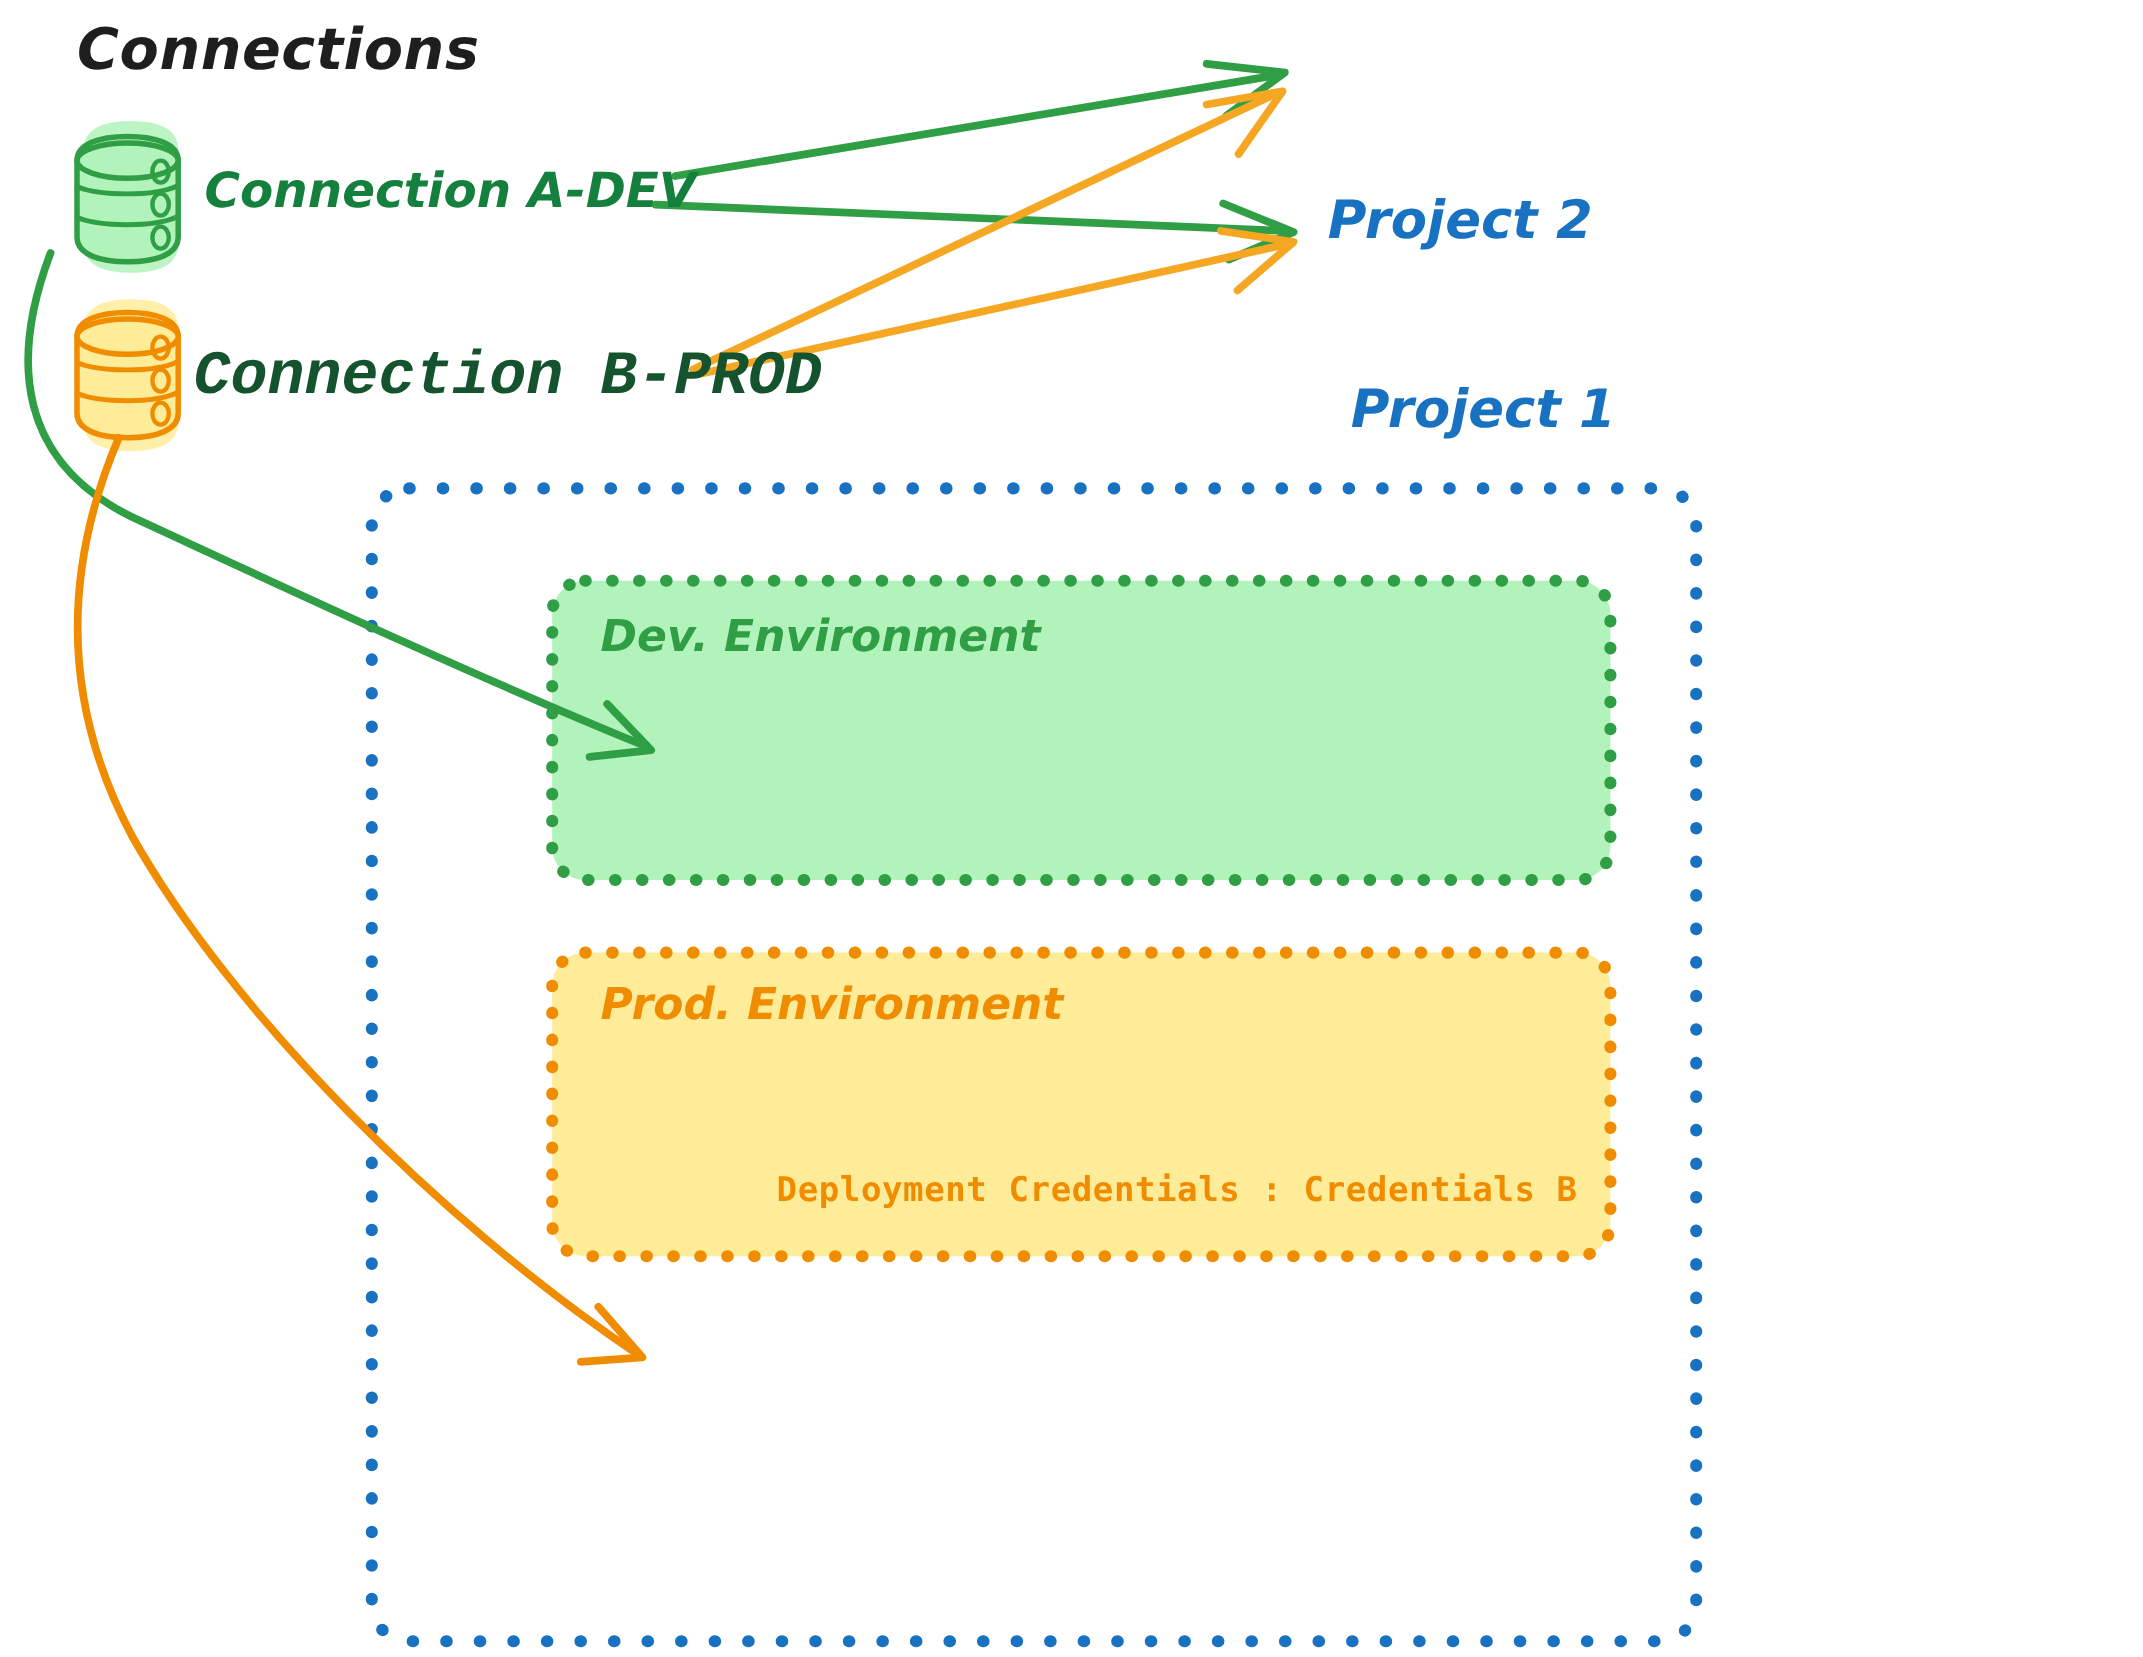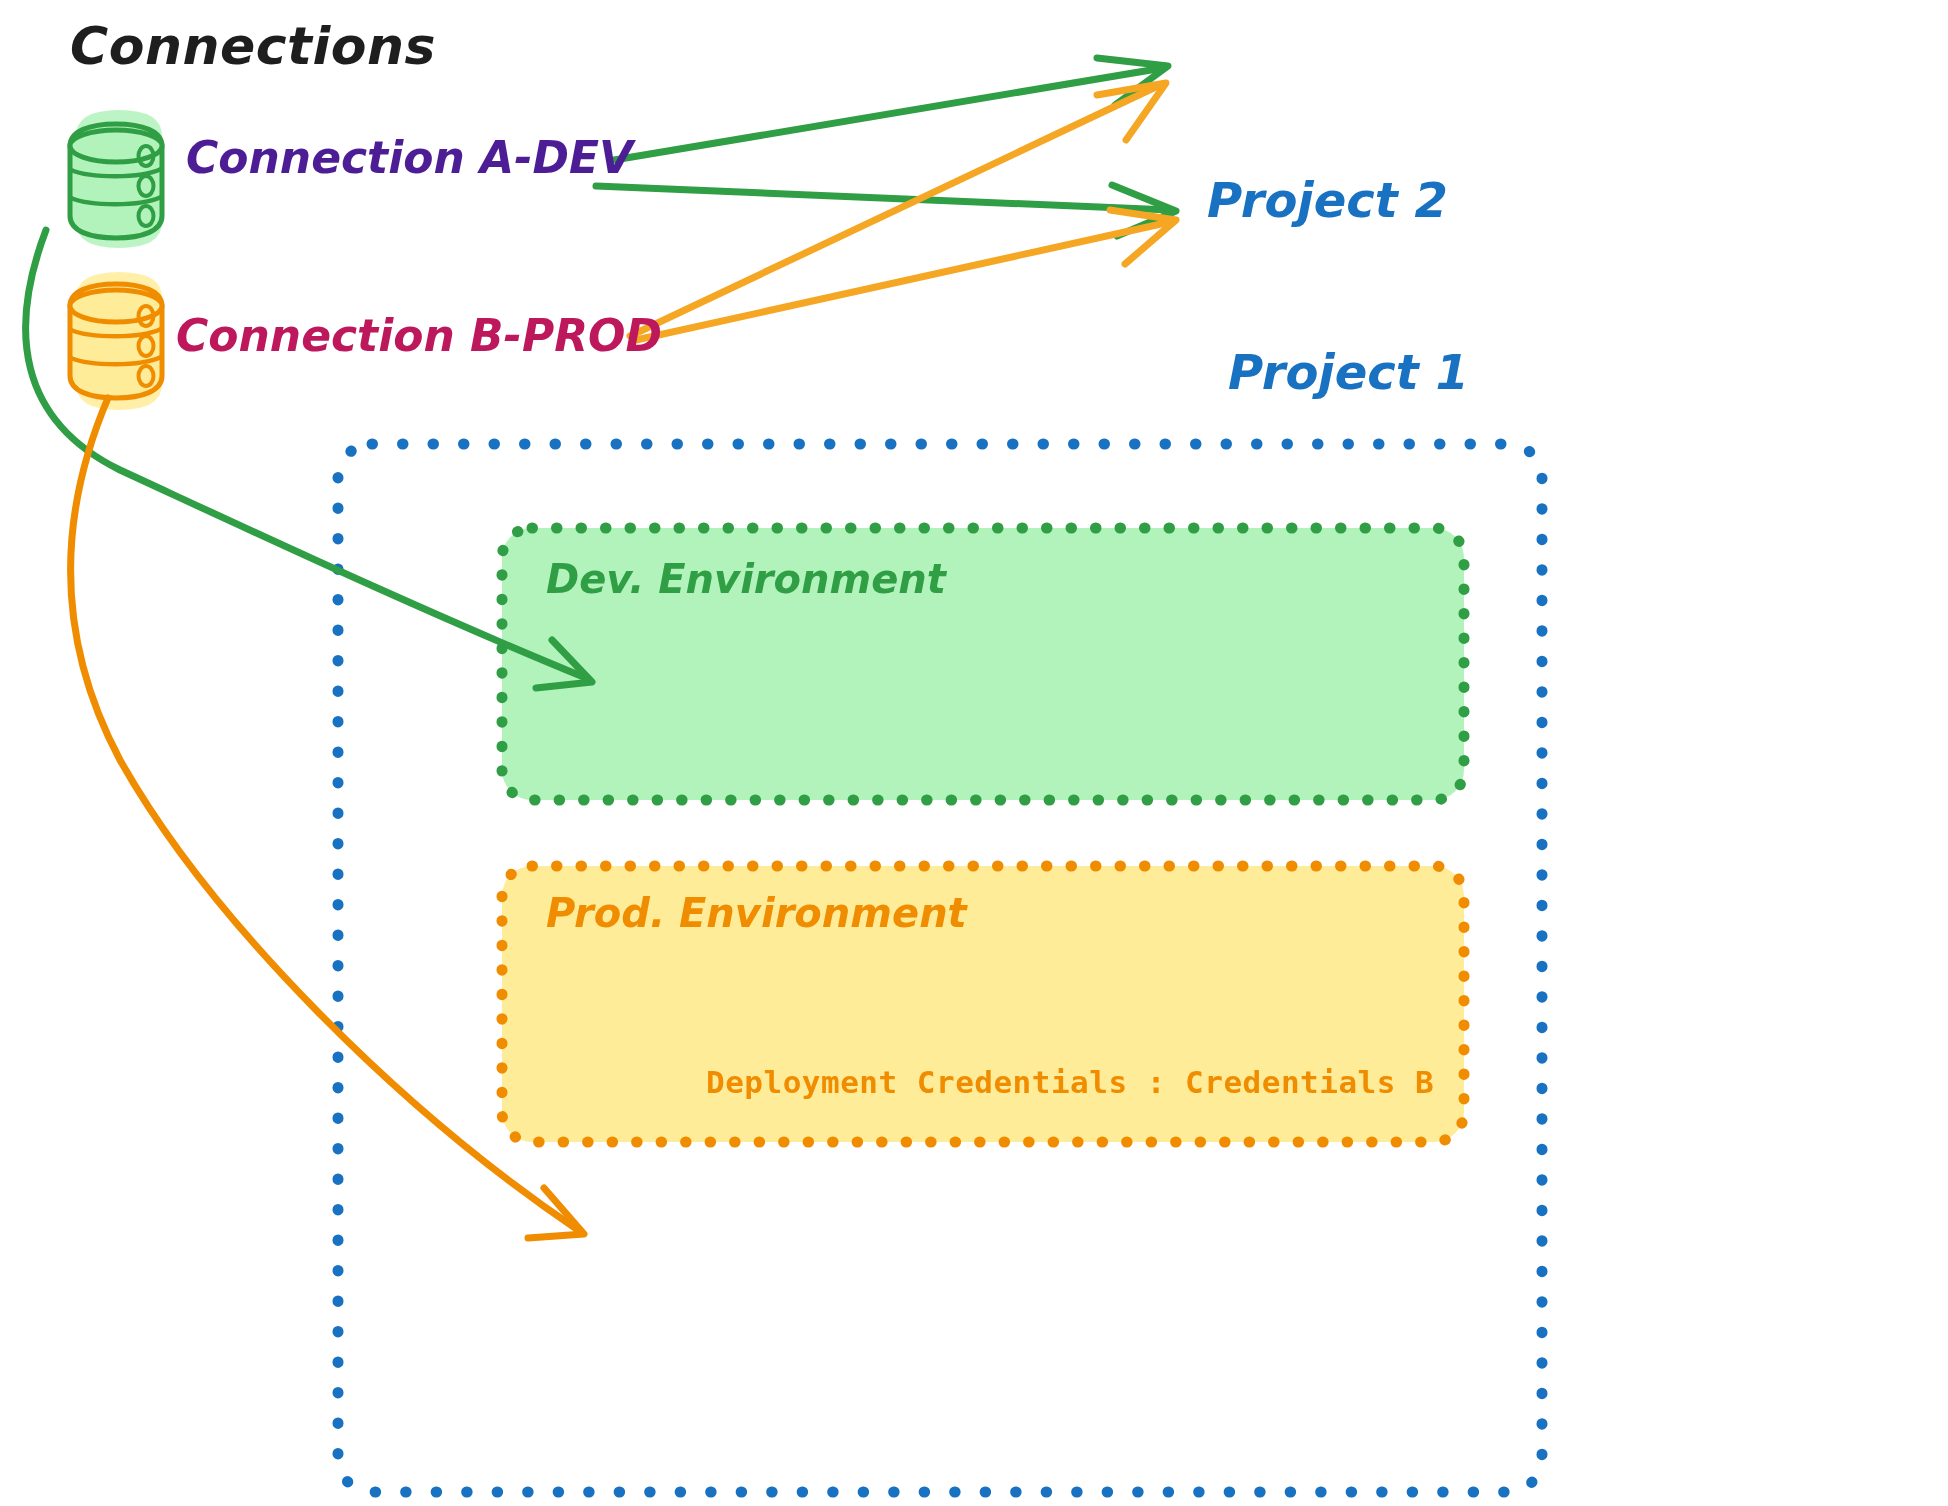--- a/index.html
+++ b/index.html
@@ -4,22 +4,22 @@
 <style>
   html,body{margin:0;padding:0;background:#ffffff;}
   body{width:1948px;height:1506px;position:relative;overflow:hidden;
        font-family:"DejaVu Sans", sans-serif;}
   .stage{position:absolute;inset:0;}
   svg.layer{position:absolute;left:0;top:0;width:1948px;height:1506px;overflow:visible;}
   .hand{font-family:"DejaVu Sans", sans-serif;font-style:italic;font-weight:700;}
   .mono{font-family:"DejaVu Sans Mono","Liberation Mono",monospace;font-weight:700;}
   .lbl{position:absolute;white-space:nowrap;}
   .title-connections{left:70px;top:16px;font-size:52px;color:#1e1e1e;letter-spacing:.5px;}
-  .conn-a{left:186px;top:132px;font-size:44px;color:#4c1d95;}
-  .conn-b{left:176px;top:310px;font-size:44px;color:#be185d;}
+  .conn-a{left:186px;top:148px;font-size:44px;color:#15803d;}
+  .conn-b{left:176px;top:310px;font-size:56px;color:#14532d;font-family:Liberation Mono, monospace;}
   .proj{font-size:48px;color:#1971c2;}
   .p3{left:1207px;top:32px;}
   .p2{left:1207px;top:172px;}
   .p1{left:1228px;top:344px;}
   .envtitle{font-size:40px;}
   .dev-title{left:534px;top:556px;color:#2f9e44;margin-left:12px;}
   .prod-title{left:546px;top:890px;color:#f08c00;}
   .cred{font-size:31px;letter-spacing:.5px;}
   .dev-cred{left:812px;top:727px;color:#2f9e44;}
   .prod-cred{left:706px;top:1064px;color:#f08c00;}

